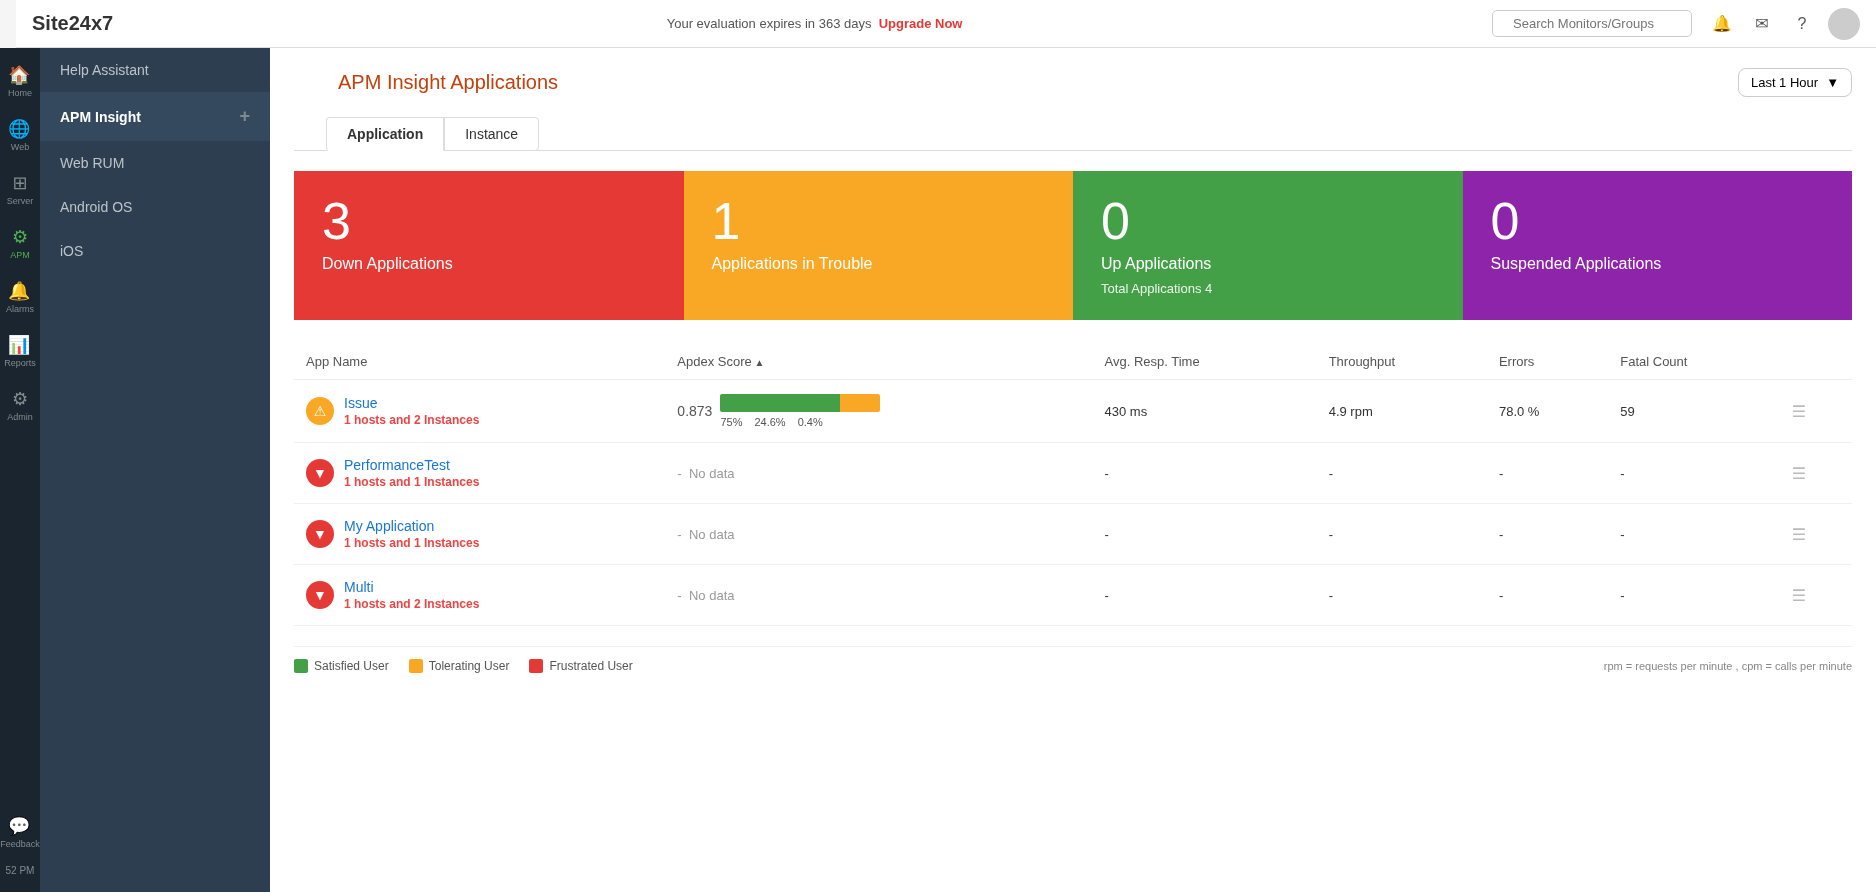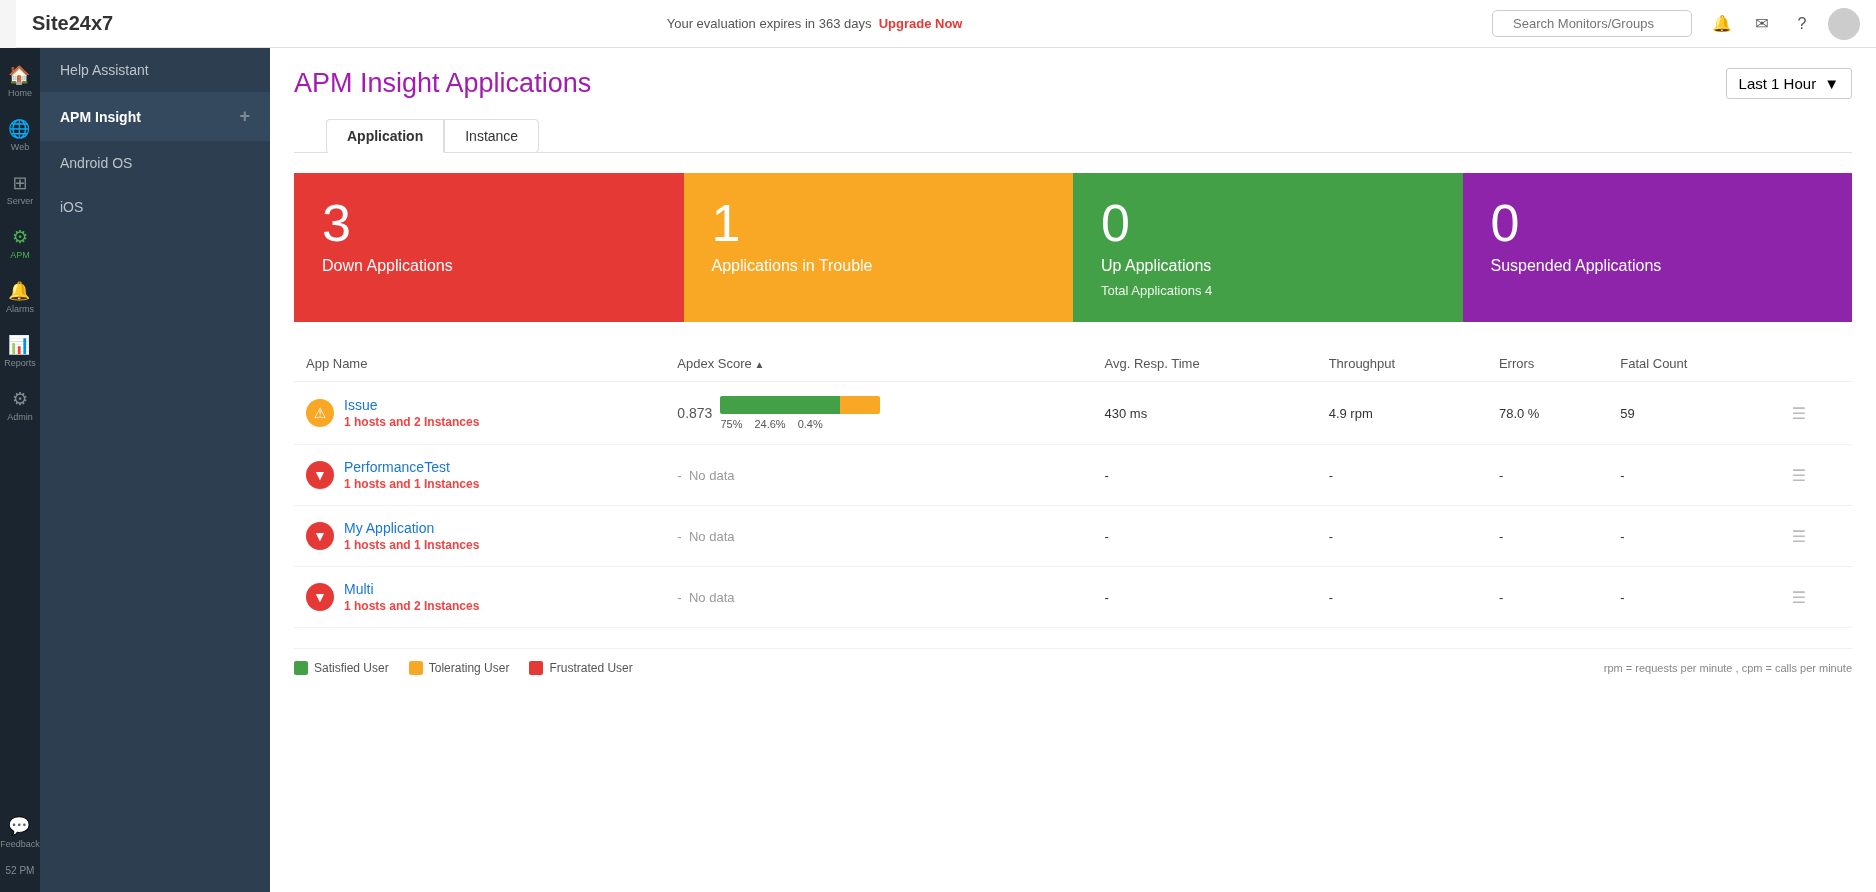--- a/index.html
+++ b/index.html
@@ -138,29 +138,30 @@
       padding: 20px 24px;
       background: #fff;
     }
     .main-header {
       display: flex;
       align-items: center;
       justify-content: space-between;
       margin-bottom: 20px;
     }
     .main-title {
-      font-size: 27px;
+      font-size: 20px;
       font-weight: 400;
-      color: #a21caf;
+      color: #c2410c;
+      margin-left: 44px;
     }
     .time-filter {
       border: 1px solid #ccc;
-      border-radius: 3px;
+      border-radius: 8px;
       padding: 6px 12px;
-      font-size: 15px;
+      font-size: 13px;
       background: #fff;
       cursor: pointer;
       display: flex;
       align-items: center;
       gap: 8px;
     }
 
     
     .tabs {
       display: flex;
@@ -390,20 +391,23 @@
       </div>
       <div class="sidebar-menu">
         <div class="sidebar-menu-item">
           <span>Help Assistant</span>
         </div>
         <div class="sidebar-menu-item active">
           <span>APM Insight</span>
           <span class="plus-icon">+</span>
         </div>
         <div class="sidebar-menu-item">
+          <span>Web RUM</span>
+        </div>
+        <div class="sidebar-menu-item">
           <span>Android OS</span>
         </div>
         <div class="sidebar-menu-item">
           <span>iOS</span>
         </div>
       </div>
     </div>
   </div>
 
   <div class="main">

